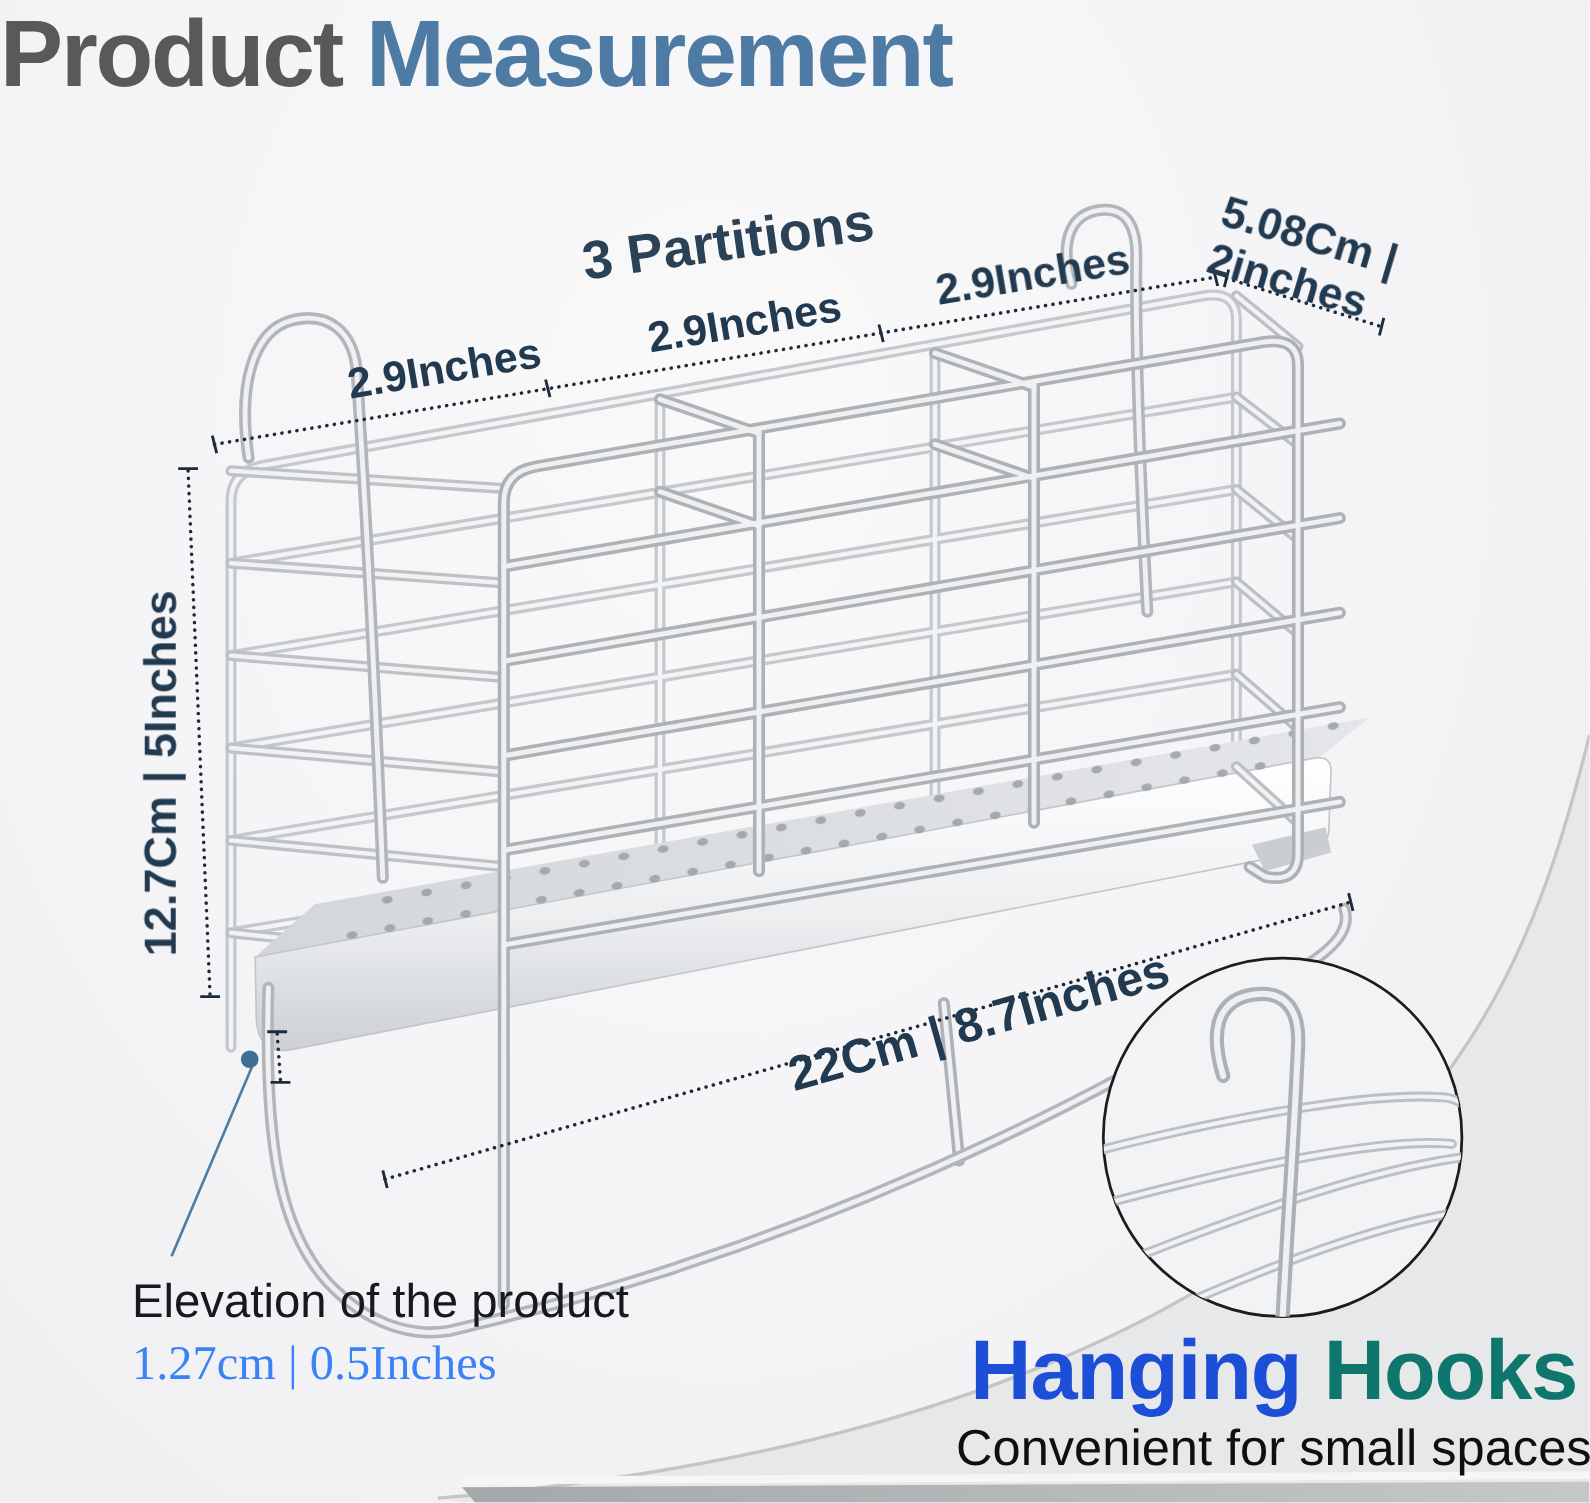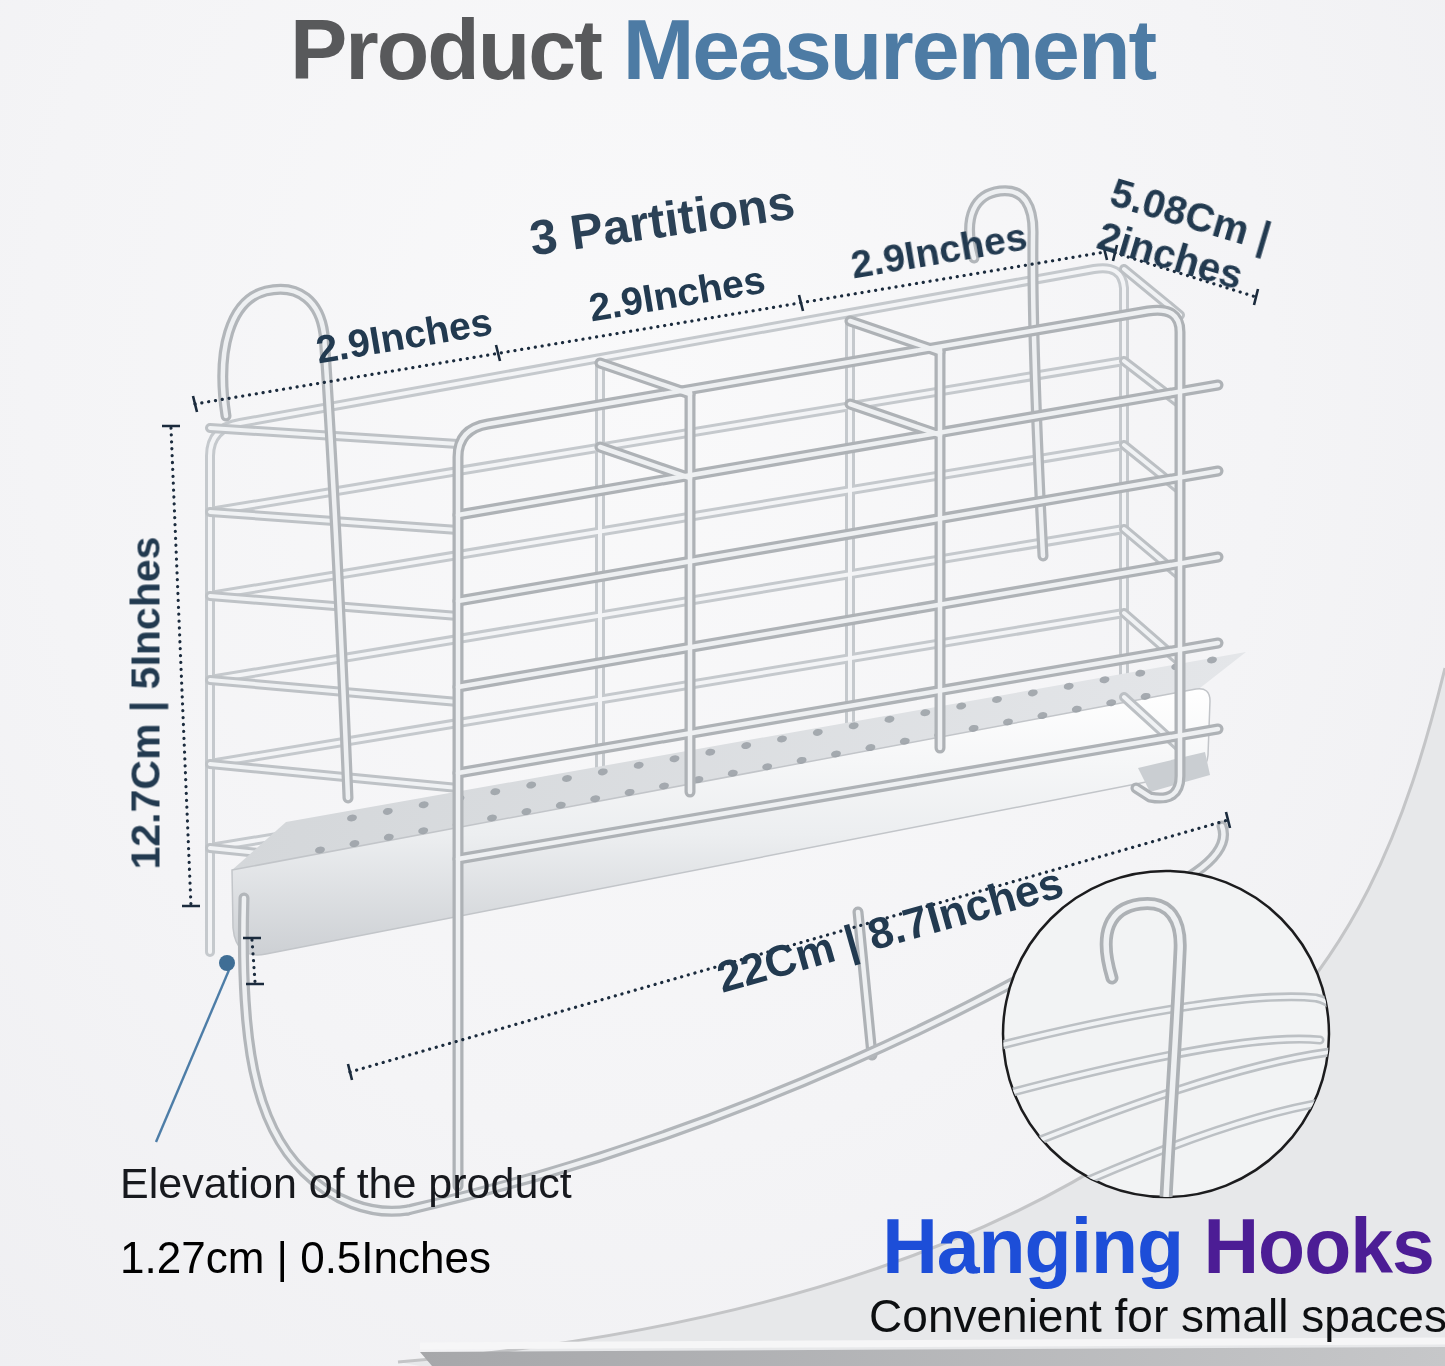--- a/index.html
+++ b/index.html
@@ -3,42 +3,42 @@
 <meta charset="utf-8">
 <style>
   html,body{margin:0;padding:0;}
   body{
     width:1445px;height:1366px;position:relative;overflow:hidden;
     font-family:"Liberation Sans","DejaVu Sans",sans-serif;
     background:radial-gradient(ellipse at 45% 28%, #f9f9fa 0%, #f4f4f6 55%, #eeeef1 100%);
   }
   #scene{position:absolute;left:0;top:0;}
   .txt{position:absolute;}
-  #title{left:0;right:0;top:0;text-align:center;font-size:86px;font-weight:700;letter-spacing:-2px;white-space:nowrap;}
+  #title{left:0;right:0;top:0;text-align:left;font-size:86px;font-weight:700;letter-spacing:-2px;white-space:nowrap;}
   #title .t1{color:#58595b;}
   #title .t2{color:#4d7ba4;}
   #partitions-label{left:512px;top:192px;width:300px;text-align:center;transform:rotate(-8deg);
     font-size:49px;font-weight:600;color:#2b4156;}
   .seg{width:180px;text-align:center;transform:rotate(-9.5deg);font-size:39px;font-weight:600;color:#223a50;}
   #seg-1{left:314px;top:314px;}
   #seg-2{left:587px;top:272px;}
   #seg-3{left:849px;top:229px;}
   #width-label{left:1118px;top:170px;transform:rotate(16.5deg);transform-origin:left top;
     font-size:40px;font-weight:600;color:#223a50;line-height:45px;}
   #height-label{left:146px;top:703px;transform:translate(-50%,-50%) rotate(-90deg);
     font-size:41px;font-weight:600;color:#223a50;white-space:nowrap;}
   #length-label{left:890px;top:930px;transform:translate(-50%,-50%) rotate(-15.8deg);
     font-size:44px;font-weight:600;color:#223a50;white-space:nowrap;}
   #elevation-block{left:120px;top:1158px;width:600px;}
   #elevation-block .desc{font-size:43px;line-height:51px;color:#17191e;}
-  #elevation-block .val{font-size:44px;color:#000000;font-weight:500;margin-top:24px;}
+  #elevation-block .val{font-size:44px;color:#3b82f6;font-weight:500;margin-top:5px;font-family:Liberation Serif, serif;}
   #inset-text{left:858px;top:1206px;width:600px;text-align:center;}
   #inset-heading{font-size:77px;font-weight:700;letter-spacing:-1px;line-height:80px;white-space:nowrap;}
   #inset-heading .h1{color:#1d4ed8;}
-  #inset-heading .h2{color:#4c1d95;}
+  #inset-heading .h2{color:#0f766e;}
   #inset-sub{font-size:46px;color:#0d0f11;margin-top:3px;white-space:nowrap;}
 </style>
 </head>
 <body>
 
 <svg id="scene" width="1445" height="1366" viewBox="0 0 1445 1366">
   <defs>
     <linearGradient id="trayFront" x1="0" y1="0" x2="0" y2="1">
       <stop offset="0" stop-color="#ffffff"></stop>
       <stop offset="0.55" stop-color="#eceef0"></stop>

